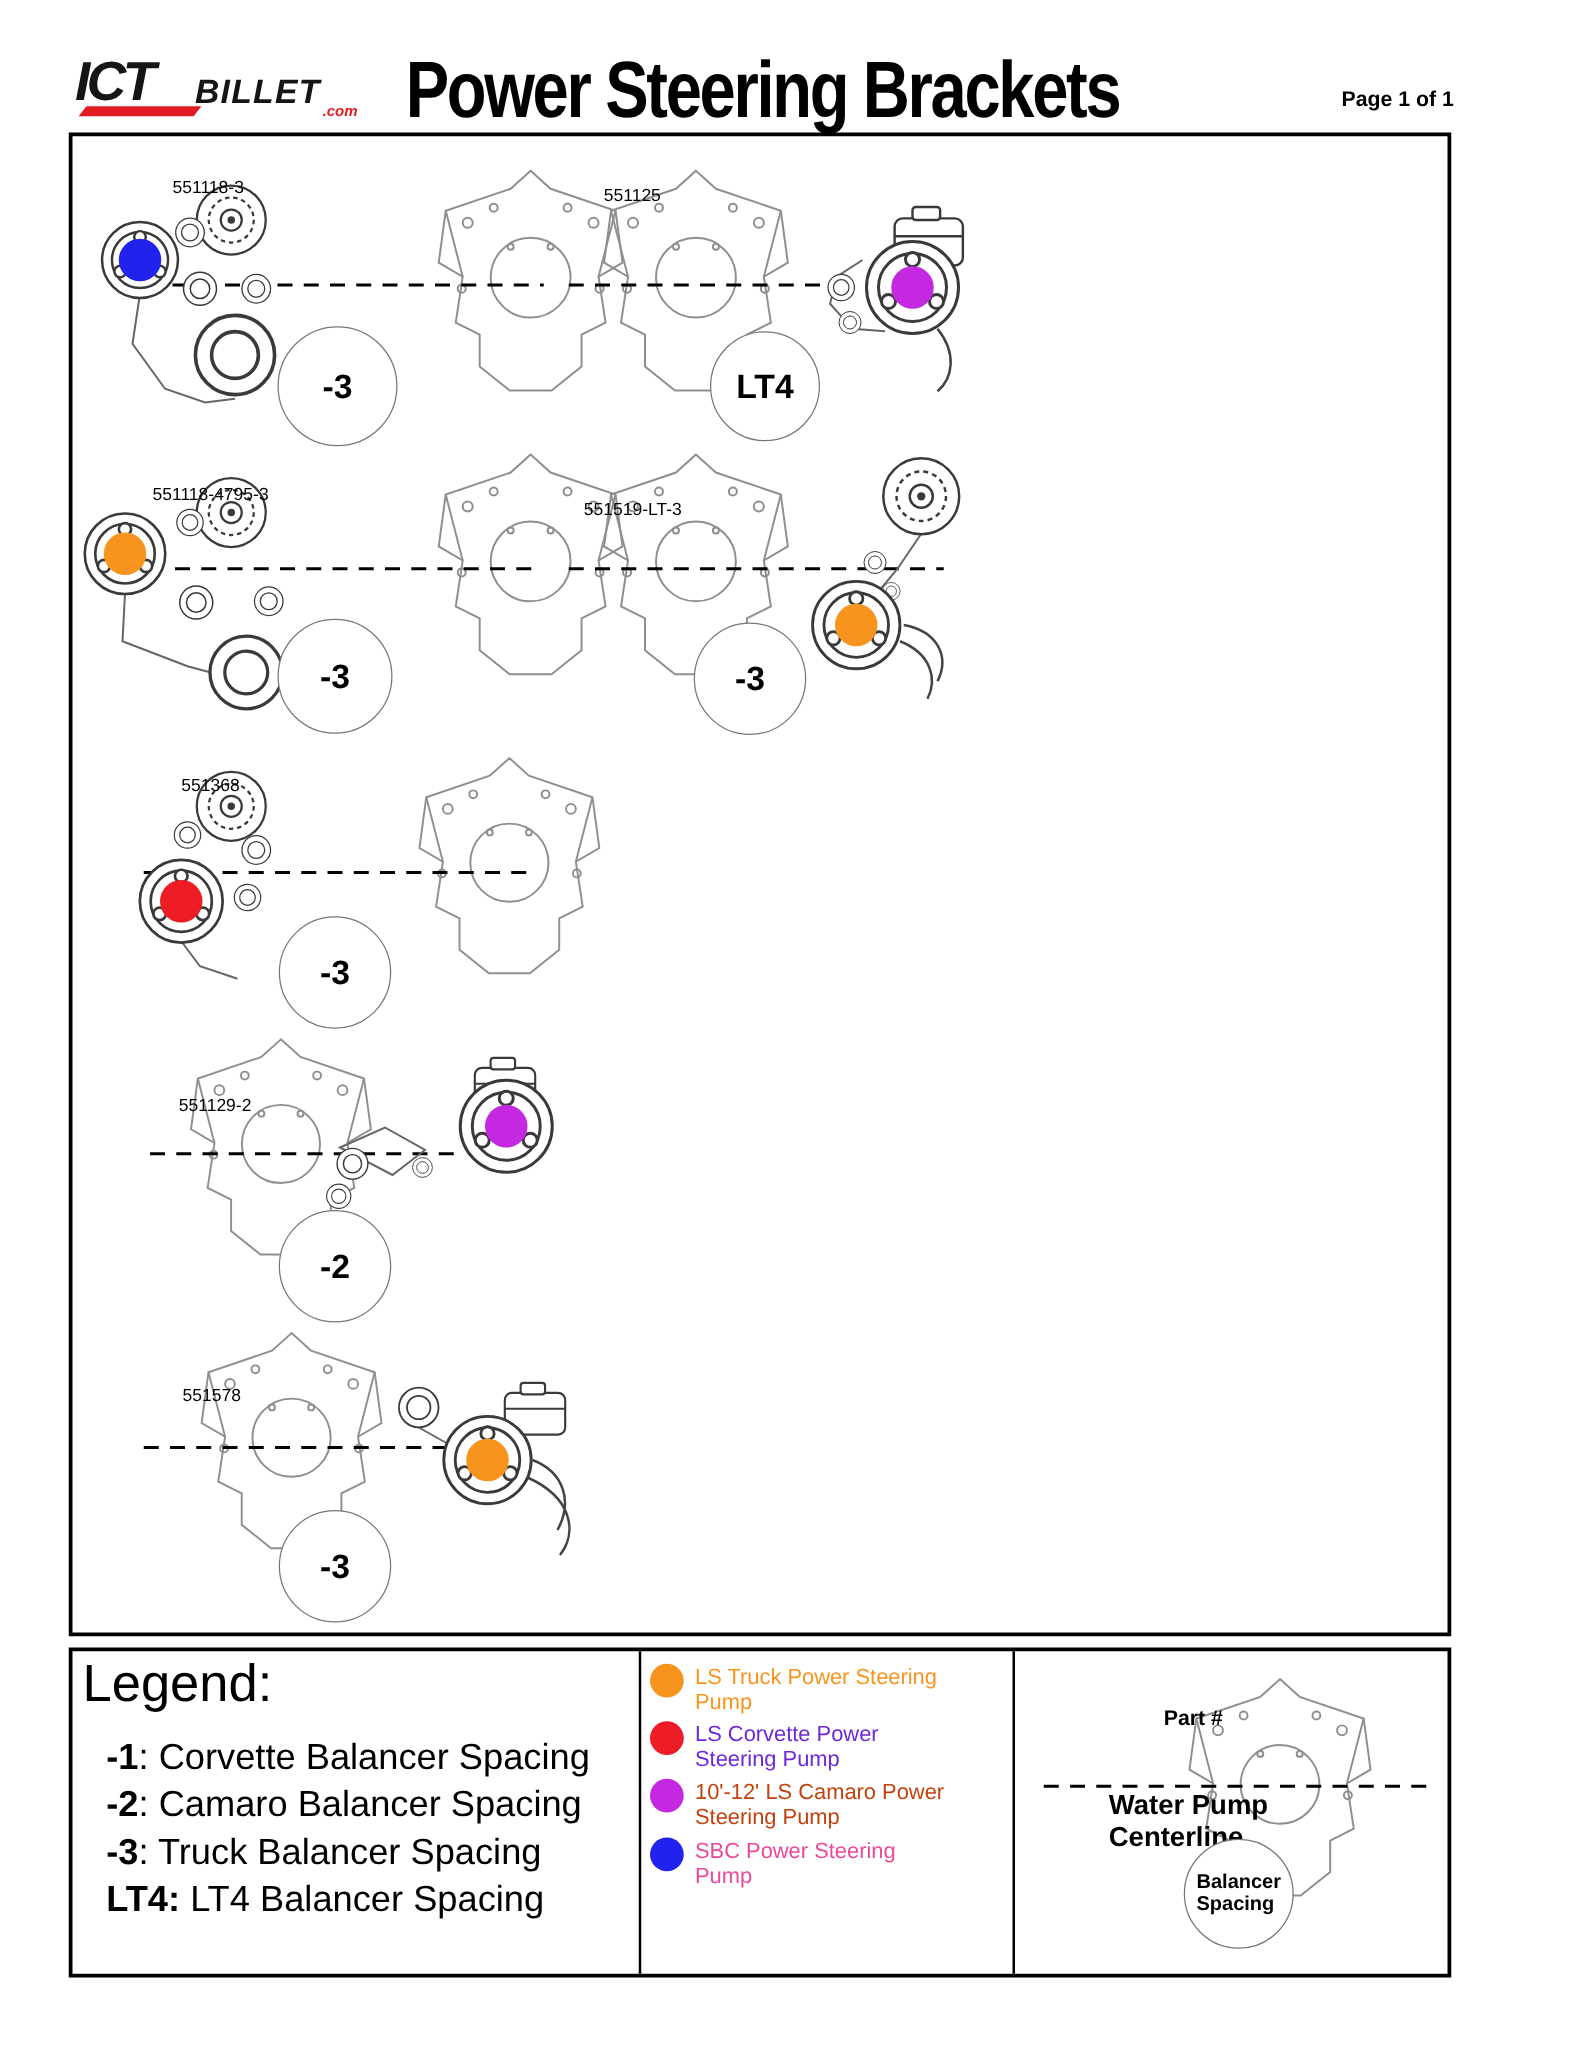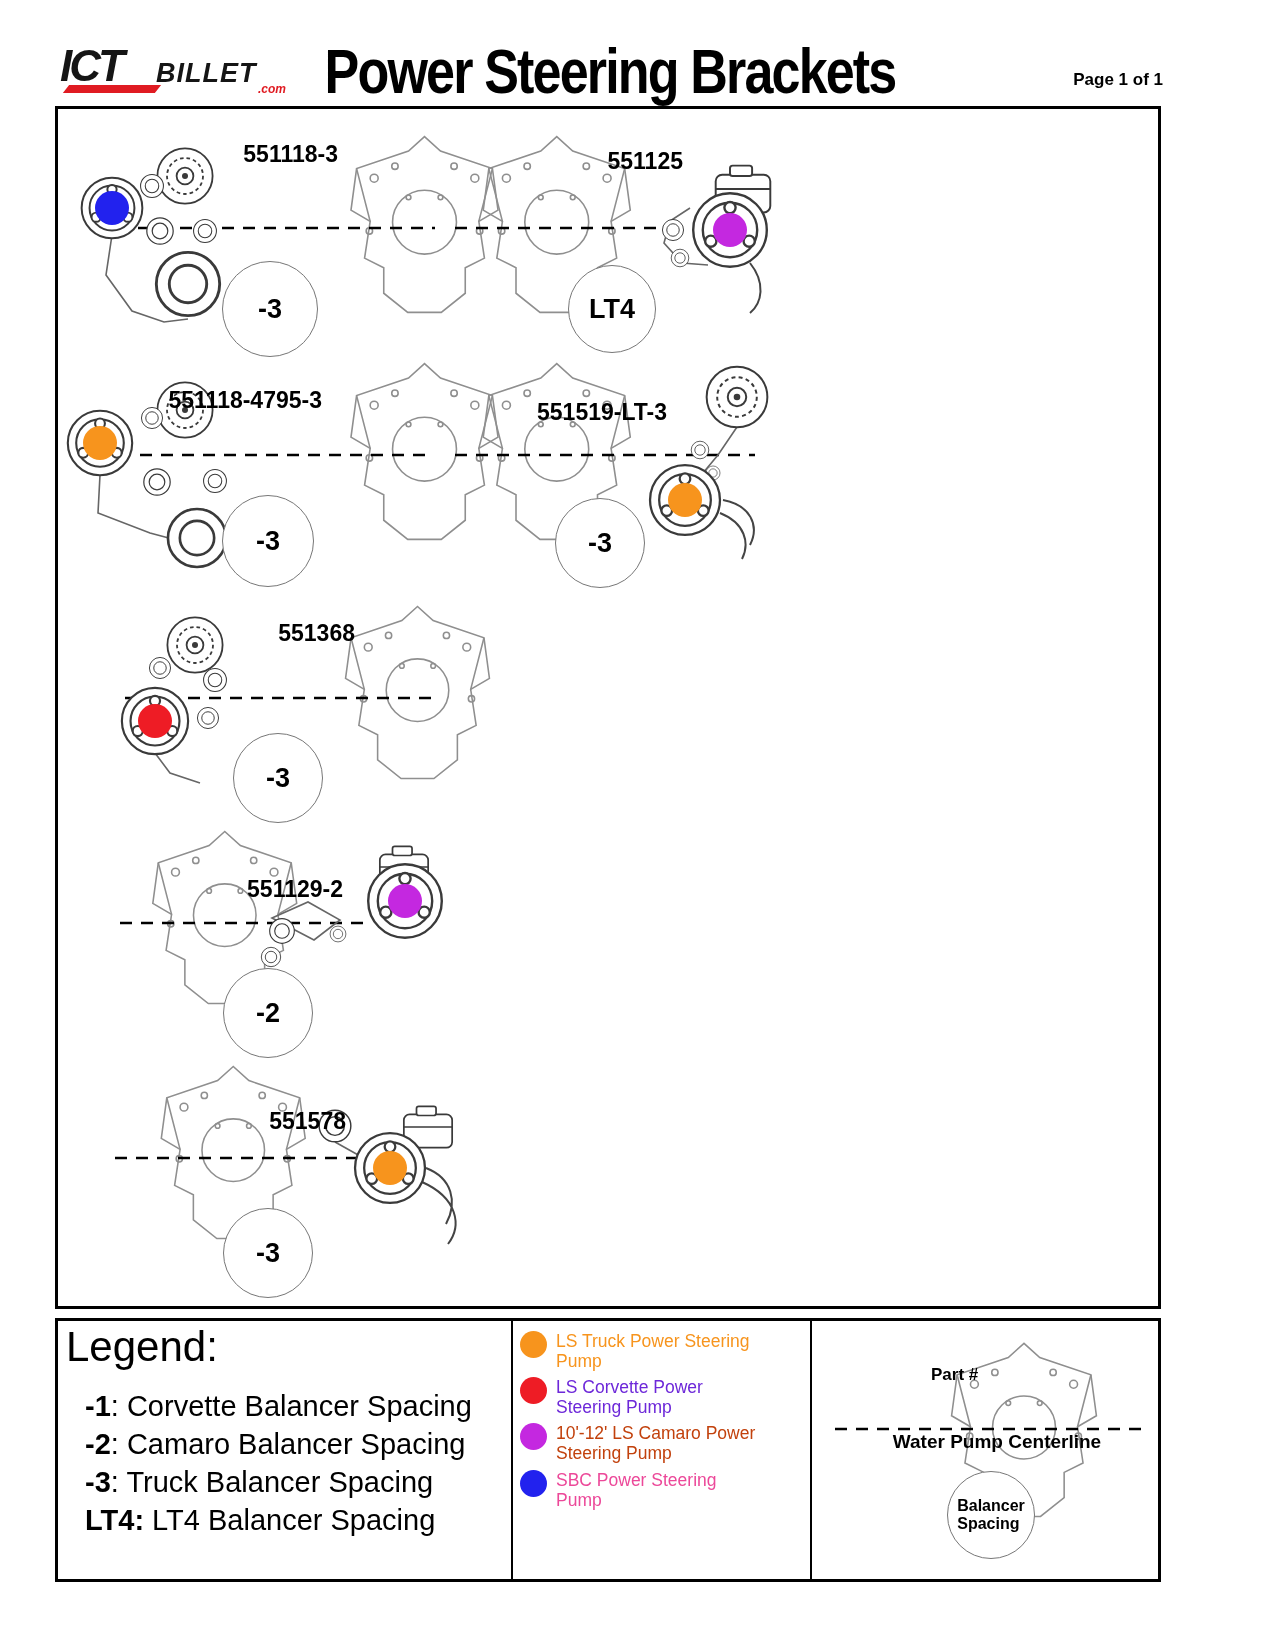--- a/index.html
+++ b/index.html
@@ -20,35 +20,35 @@
   
   #main-box{position:absolute;left:55px;top:88px;width:1106px;height:1203px;border:3px solid #000}
   #legend-box{position:absolute;left:55px;top:1300px;width:1106px;height:264px;border:3px solid #000}
 
   
   .diagram{position:absolute}
   .diagram svg.art{position:absolute;left:0;top:0;width:100%;height:100%;overflow:visible}
   .centerline{stroke:#000;stroke-width:2.4;stroke-dasharray:12 9;fill:none}
   .bracket{fill:none;stroke:#666;stroke-width:1.6}
   .hose{fill:none;stroke:#444;stroke-width:2}
-  .part-label{position:absolute;width:200px;text-align:right;font-weight:bold;font-size:23px;white-space:nowrap}
+  .part-label{position:absolute;width:200px;text-align:left;font-weight:normal;font-size:14px;white-space:nowrap}
   .pump-dot{position:absolute;width:34px;height:34px;border-radius:50%}
   .spacing-circle{position:absolute;border:1.6px solid #777;border-radius:50%;background:#fff;
                   display:flex;align-items:center;justify-content:center;font-weight:bold;font-size:27px}
 
   
   #legend-heading{position:absolute;left:8px;top:2px;font-size:42px;font-weight:normal}
   .sp-row{position:absolute;left:27px;font-size:29px;white-space:nowrap}
   .sp-row b{font-weight:bold}
   .vline{position:absolute;top:0;bottom:0;width:2px;background:#000}
   .pump-row{position:absolute;left:462px;width:288px;display:flex;gap:9px;align-items:flex-start}
   .legend-dot{width:27px;height:27px;border-radius:50%;flex:0 0 27px}
   .pump-label{font-size:17.5px;line-height:1.16;white-space:pre-line}
   #mini-part{position:absolute;left:873px;top:44px;width:120px;text-align:left;font-weight:bold;font-size:17px}
-  #mini-centerline-label{position:absolute;left:829px;top:110px;width:220px;text-align:center;font-weight:bold;font-size:19px}
+  #mini-centerline-label{position:absolute;left:829px;top:110px;width:220px;text-align:left;font-weight:bold;font-size:22px}
   #mini-balancer{left:889px;top:150px;width:88px;height:88px;font-size:16px}
   #mini-balancer span{white-space:pre-line;line-height:1.15}
 </style>
 </head>
 <body>
 
 <svg width="0" height="0" style="position:absolute">
   <defs>
     <symbol id="engine" viewBox="0 0 250 250">
       <g fill="none" stroke="#8f8f8f" stroke-width="2">
@@ -187,21 +187,21 @@
         <use href="#idler" x="255" y="102" width="16" height="16"></use>
         <use href="#pulley" x="197" y="99" width="76" height="76"></use>
       </svg>
       <div class="pump-dot" style="left: 218px; top: 120px; background: rgb(247, 148, 29);"></div>
       <div class="part-label" style="left:17px;top:36px">551519-LT-3</div>
       <div class="spacing-circle" style="left:105px;top:135px;width:90px;height:90px">
         <span>-3</span>
       </div>
     </div>
 
-    <div class="diagram" style="left:52px;top:494px;width:350px;height:230px">
+    <div class="diagram" style="left:42px;top:494px;width:350px;height:230px">
       <svg class="art" viewBox="0 0 350 230">
         <g transform="translate(158.75,-2.75) scale(0.85)">
             <use href="#engine"></use>
           </g>
         <line class="centerline" x1="15" y1="95" x2="330" y2="95"></line>
         <path class="bracket" d="M45,150 L60,170 L90,180"></path>
         <use href="#alt" x="55" y="12" width="60" height="60"></use>
         <use href="#idler" x="38" y="53" width="24" height="24"></use>
         <use href="#idler" x="92" y="64" width="26" height="26"></use>
         <use href="#idler" x="86" y="103" width="24" height="24"></use>

